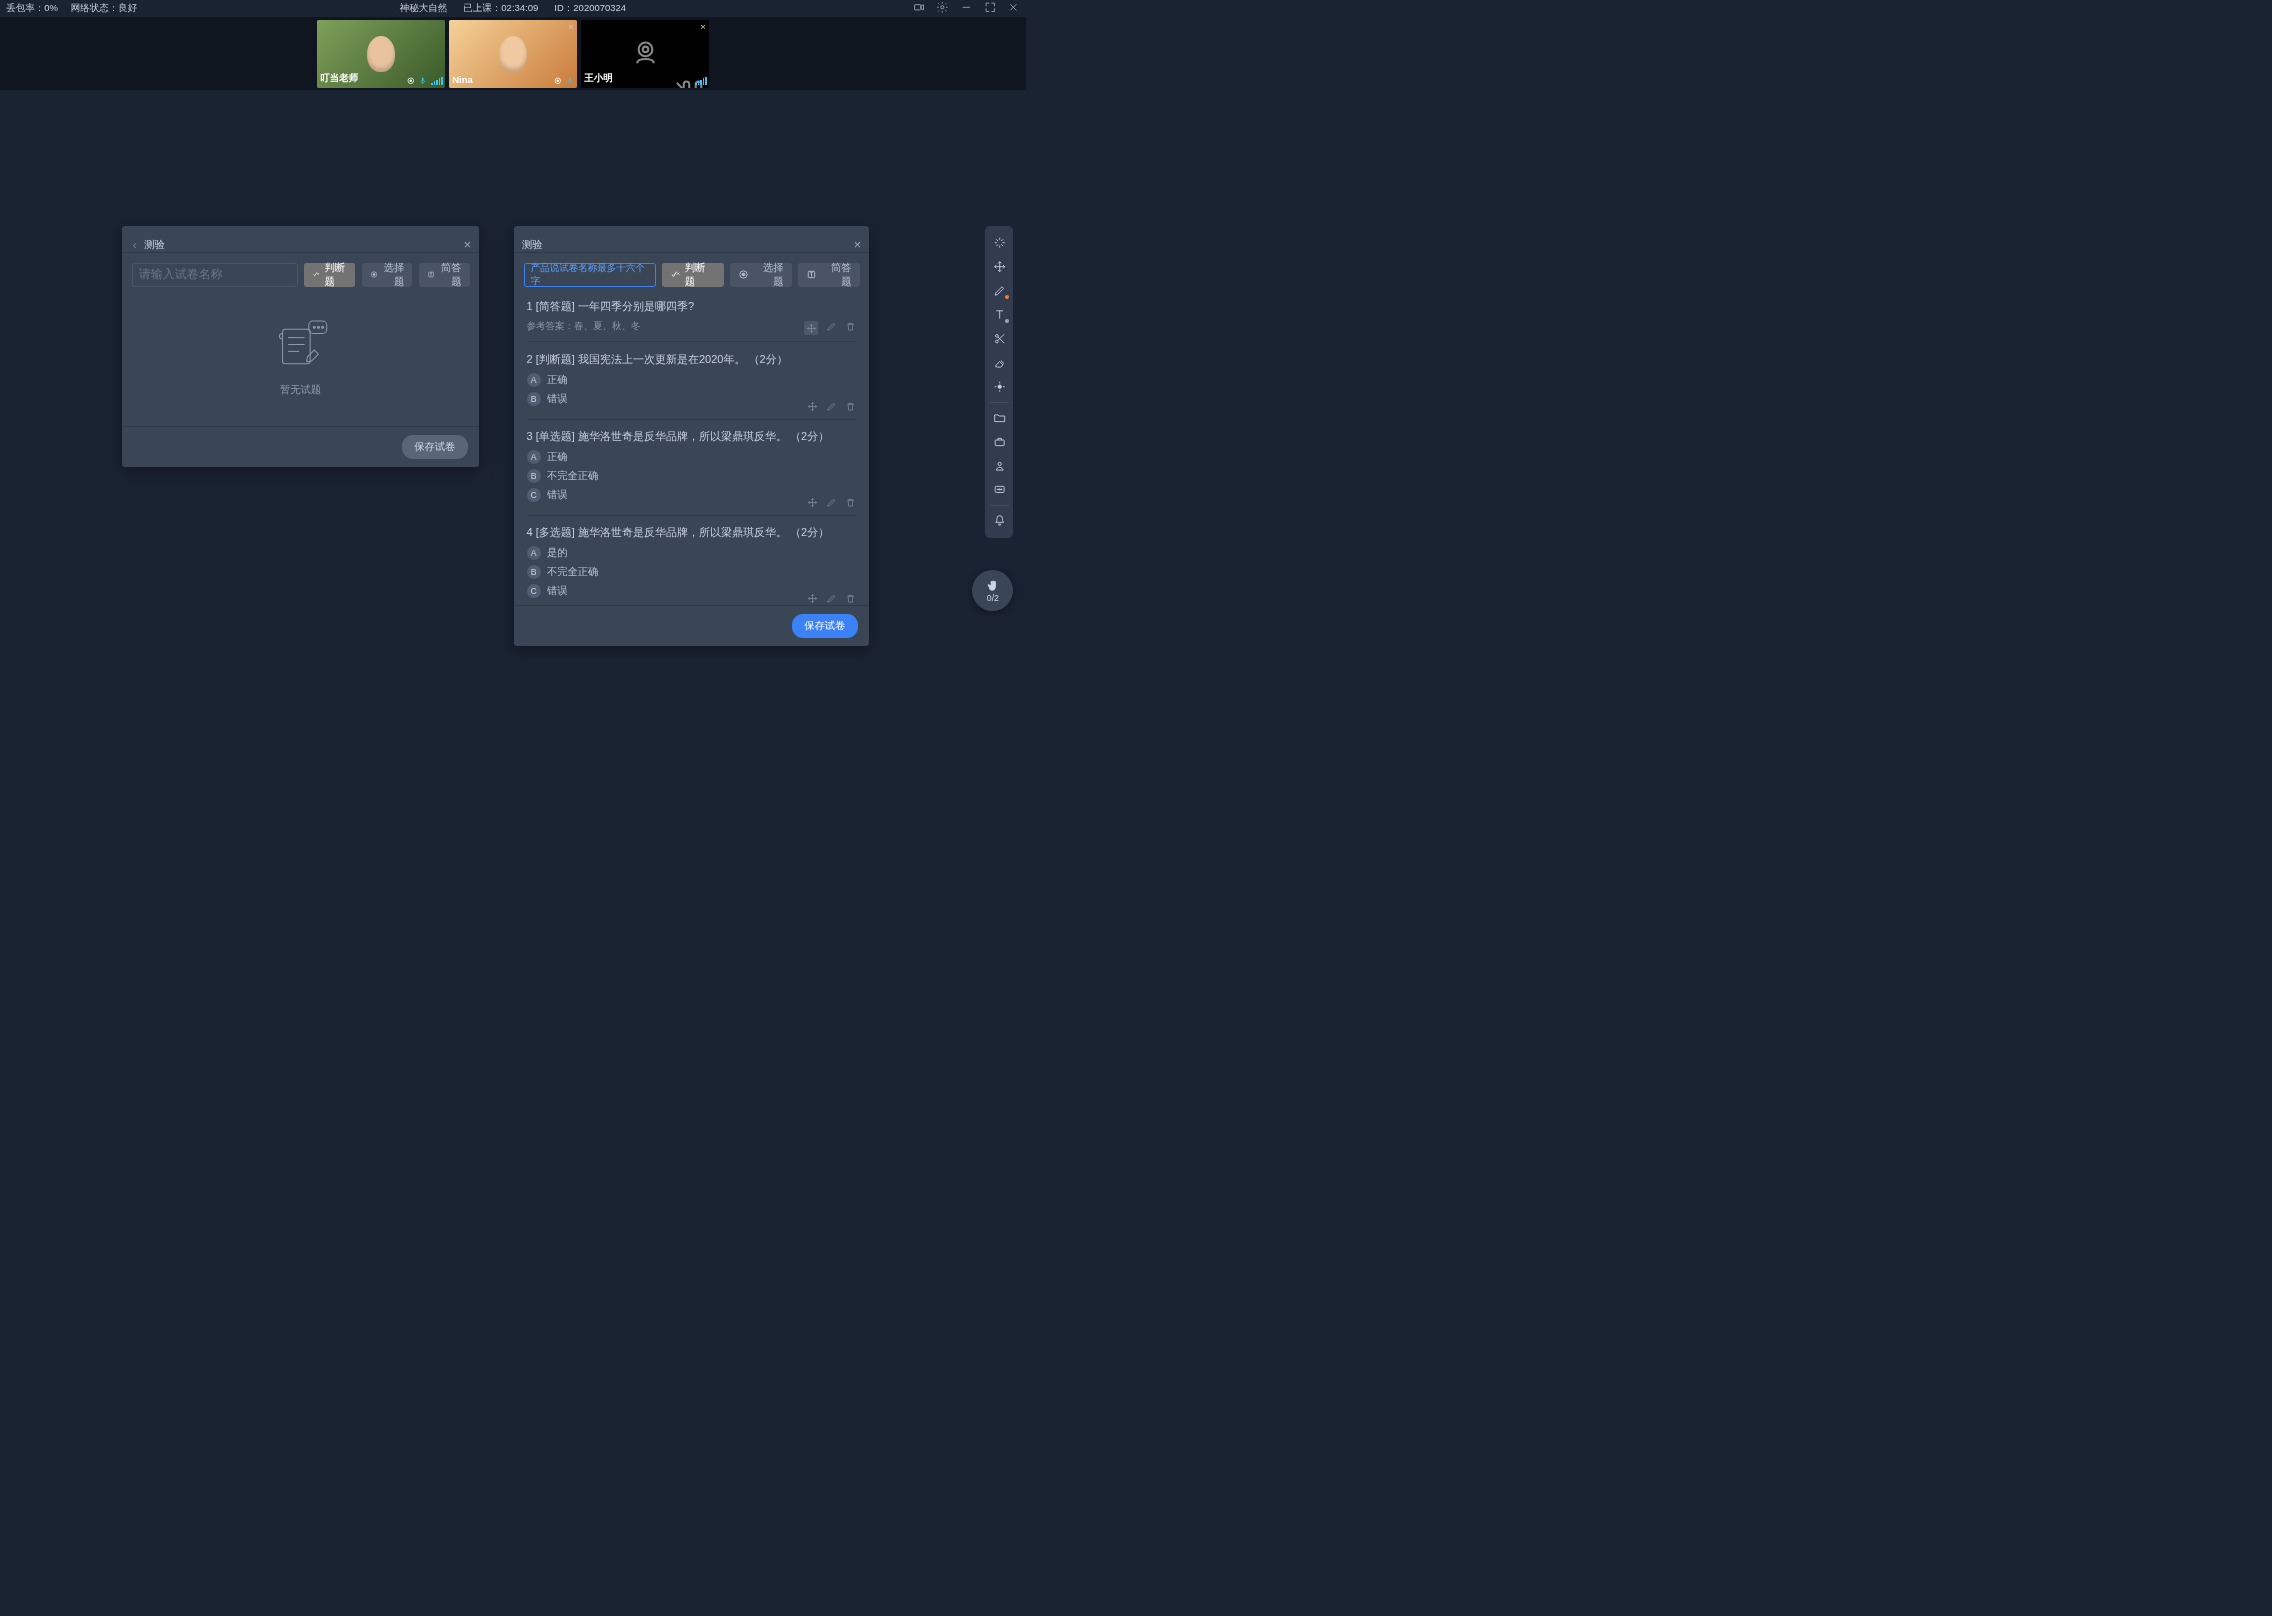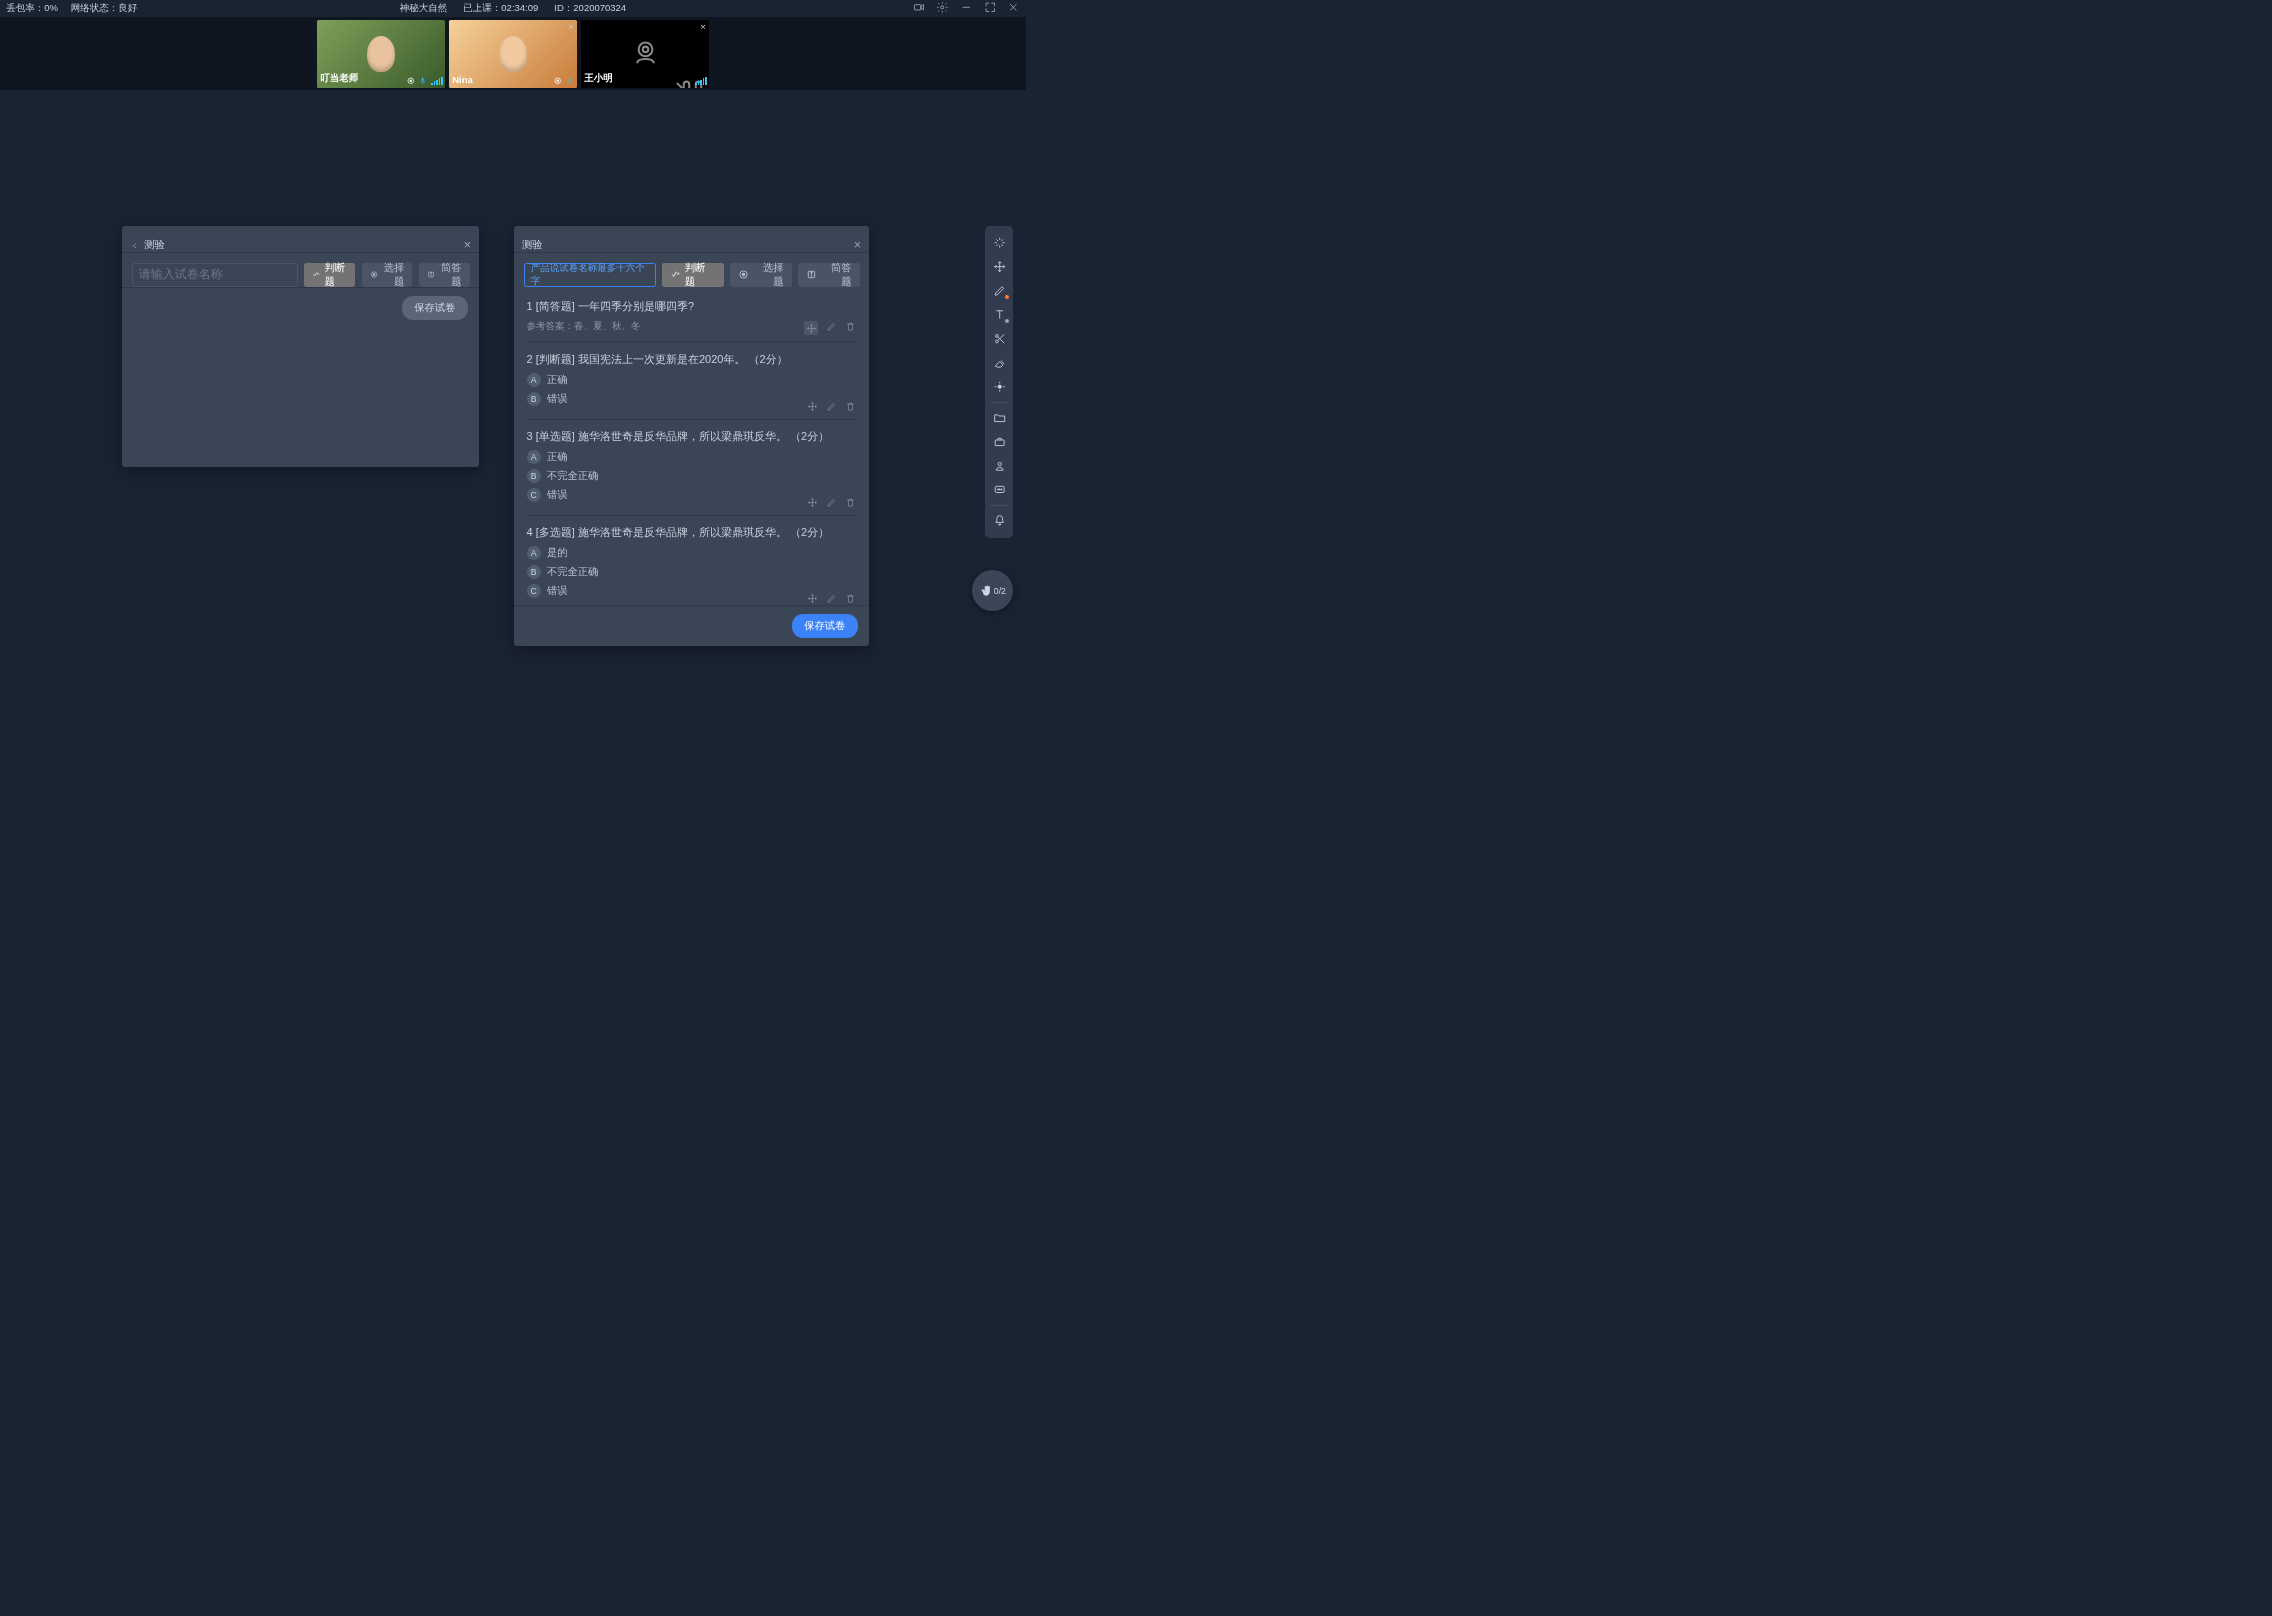--- a/index.html
+++ b/index.html
@@ -71,21 +71,21 @@
 .opt-badge{ width:14px; height:14px; border-radius:50%; background:#515d70; color:#cbd4e2; font-size:8.7px; display:flex; align-items:center; justify-content:center;}
 
 
 .toolbar { position:absolute; right:12.6px; top:226px; width:28px; background:#323c4e; border-radius:4.7px; padding:4.7px 0; display:flex; flex-direction:column; align-items:center; gap:0;}
 .tool { width:28px; height:24px; display:flex; align-items:center; justify-content:center; cursor:pointer; position:relative;}
 .tool svg{width:13.4px;height:13.4px;stroke:#c8d2e0;fill:none;stroke-width:1.6;}
 .tool .dot{ position:absolute; right:4.7px; bottom:4px; width:4px; height:4px; border-radius:50%; background:#ff7b2e;}
 .tool-sep{ width:19px; height:0.8px; background:#424d5f; margin:3.2px 0;}
 
 
-.hand-bubble{ position:absolute; right:12.6px; bottom:118px; width:41px;height:41px;border-radius:50%; background:#3a4658; display:flex; flex-direction:row; align-items:center; justify-content:center; box-shadow:0 1.6px 8px rgba(0,0,0,.4); color:#cbd5e5; font-size:8.7px; cursor:pointer;}
+.hand-bubble{ position:absolute; right:12.6px; bottom:118px; width:41px;height:41px;border-radius:50%; background:#3a4658; display:flex; flex-direction:column; align-items:center; justify-content:center; box-shadow:0 1.6px 8px rgba(0,0,0,.4); color:#cbd5e5; font-size:8.7px; cursor:pointer;}
 .hand-bubble svg{width:14px;height:14px;fill:#cbd5e5;}
 
 
 .abs{position:absolute;}
 </style>
 </head>
 <body>
 
 <div class="topbar">
   <span><span>丢包率：</span><span>0%</span></span>
@@ -213,20 +213,35 @@
     </div>
     <div class="chip chip-ghost">
       <svg viewBox="0 0 24 24" stroke="#b8c2d4" fill="none" stroke-width="2">
           <rect x="5" y="5" width="14" height="14" rx="2"></rect>
           <line x1="9" y1="7" x2="15" y2="7"></line>
           <line x1="12" y1="7" x2="12" y2="17"></line>
         </svg>
       <span>简答题</span>
     </div>
   </div>
+  <div class="empty">
+    <svg width="69" height="57" viewBox="0 0 100 80">
+      <rect x="24" y="18" width="40" height="50" rx="4"></rect>
+      <line x1="32" y1="30" x2="56" y2="30"></line>
+        <line x1="32" y1="40" x2="56" y2="40"></line>
+        <line x1="32" y1="50" x2="48" y2="50"></line>
+      <path d="M60 58l10-10 6 6-10 10-7 1z"></path>
+      <rect x="62" y="6" width="26" height="18" rx="6"></rect>
+      <circle cx="70" cy="15" r="1.5" fill="#8d98ac"></circle>
+        <circle cx="76" cy="15" r="1.5" fill="#8d98ac"></circle>
+        <circle cx="82" cy="15" r="1.5" fill="#8d98ac"></circle>
+      <path d="M24 24c-6 0-6 8 0 8"></path>
+    </svg>
+    <span>暂无试题</span>
+  </div>
   <div class="panel-ft">
     <button class="btn btn-muted">保存试卷</button>
   </div>
 </div>
 
 <div class="panel panel-right abs">
   <div class="panel-hd">
     <span class="ttl">测验</span>
     <span class="x">×</span>
   </div>

